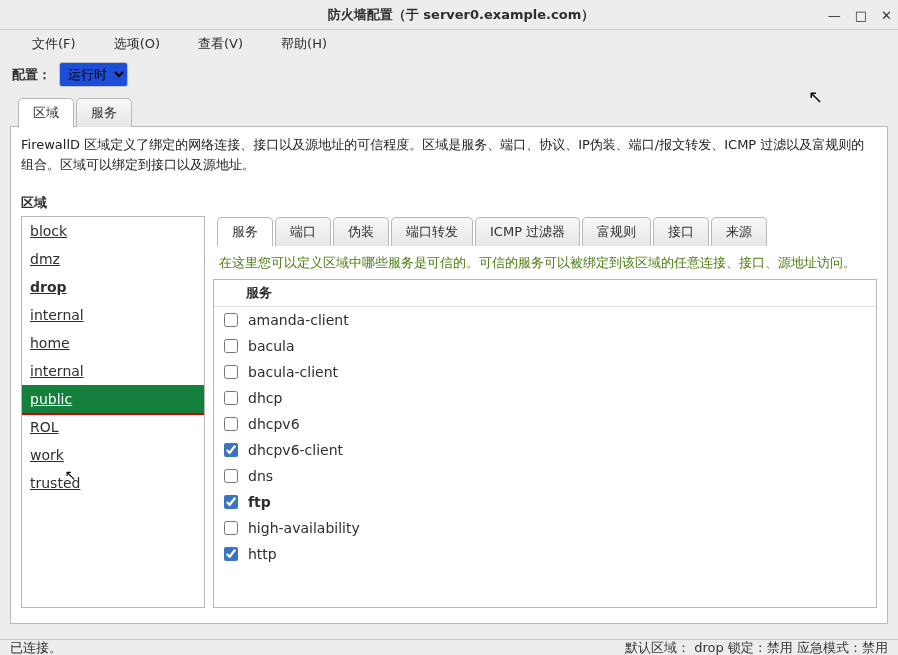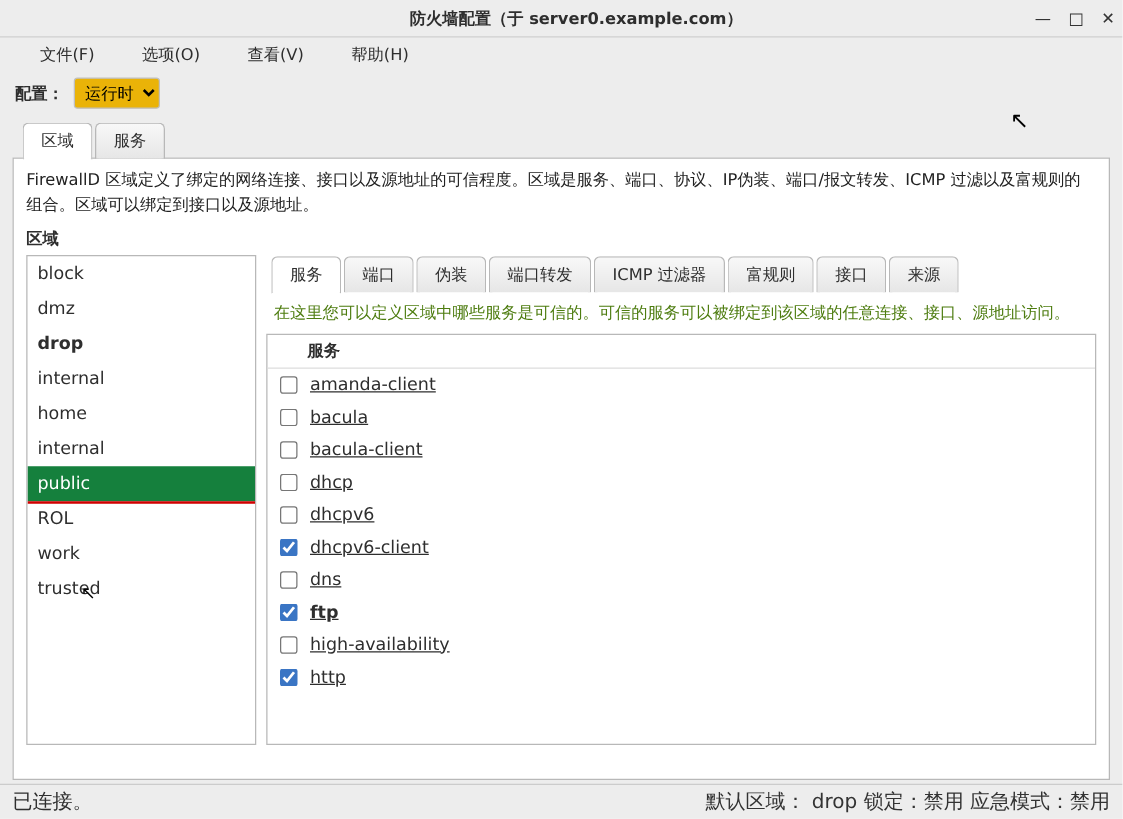--- a/index.html
+++ b/index.html
@@ -35,21 +35,21 @@
     padding: 0 12px;
   }
   .menubar .menuitem { cursor: pointer; margin-left: 20px; }
   .configrow {
     display: flex; align-items: center; gap: 8px;
     padding: 4px 12px 10px 12px;
   }
   .configrow .label { font-weight: bold; }
   .configrow select {
     font-size: 13px; padding: 3px 4px;
-    background: #eab308; border: 1px solid #bfbfbf; border-radius: 3px;
+    background: #1d4ed8; border: 1px solid #bfbfbf; border-radius: 3px;
   }
   .maintabs {
     display: flex; align-items: flex-end; gap: 0;
     padding-left: 18px;
     margin-bottom: -1px;
   }
   .tab {
     padding: 5px 14px;
     border: 1px solid #b8b8b8;
     border-bottom: none;
@@ -67,36 +67,37 @@
   }
   .mainpanel {
     margin: 0 10px 6px 10px;
     border: 1px solid #b8b8b8;
     background: #fff;
     padding: 8px 10px 10px 10px;
     height: 498px;
   }
   .desc {
     font-size: 13px; line-height: 1.5;
-    margin-bottom: 8px;
+    margin-bottom: 20px;
     color: #222;
   }
   .zonelabel { font-weight: bold; margin-bottom: 4px; }
   .columns { display: flex; gap: 8px; height: 392px; }
   .zonelist {
     width: 184px;
     border: 1px solid #b8b8b8;
     background: #fff;
     overflow: hidden;
     position: relative;
   }
   .zonelist .item {
     padding: 6px 8px;
     cursor: pointer;
     font-size: 14px;
+    text-decoration: underline;
   }
   .zonelist .item.bold { font-weight: bold; }
   .zonelist .item.selected { background: #15803d; color: #fff; }
   .redline {
     position: absolute;
     left: 0; width: 100%;
     height: 2px; background: #d00000;
   }
   .rightcol { flex: 1; display: flex; flex-direction: column; }
   .subtabs {
@@ -123,34 +124,33 @@
     font-weight: bold;
   }
   .svcheader .chk { width: 24px; }
   .svclist {
     flex: 1; overflow-y: scroll;
   }
   .svcrow {
     display: flex; align-items: center;
     padding: 5px 8px;
     font-size: 14px;
-    text-decoration: underline;
   }
   .svcrow input[type=checkbox] {
     width: 14px; height: 14px; margin: 0 10px 0 2px;
     accent-color: #3a75c4;
   }
   .svcrow .name.bold { font-weight: bold; }
   .statusbar {
     position: absolute; bottom: 0; left: 0; right: 0;
-    height: 28px;
+    height: 16px;
     display: flex; align-items: center; justify-content: space-between;
     padding: 0 10px;
     border-top: 1px solid #ccc;
-    font-size: 16px;
+    font-size: 13px;
     background: #ededed;
   }
   .statusbar .right { color: #333; }
   ::-webkit-scrollbar { width: 12px; }
   ::-webkit-scrollbar-track { background: #f0f0f0; }
   ::-webkit-scrollbar-thumb { background: #bdbdbd; border-radius: 6px; }
   .cursor {
     position: absolute;
     font-size: 18px;
     color: #000;

